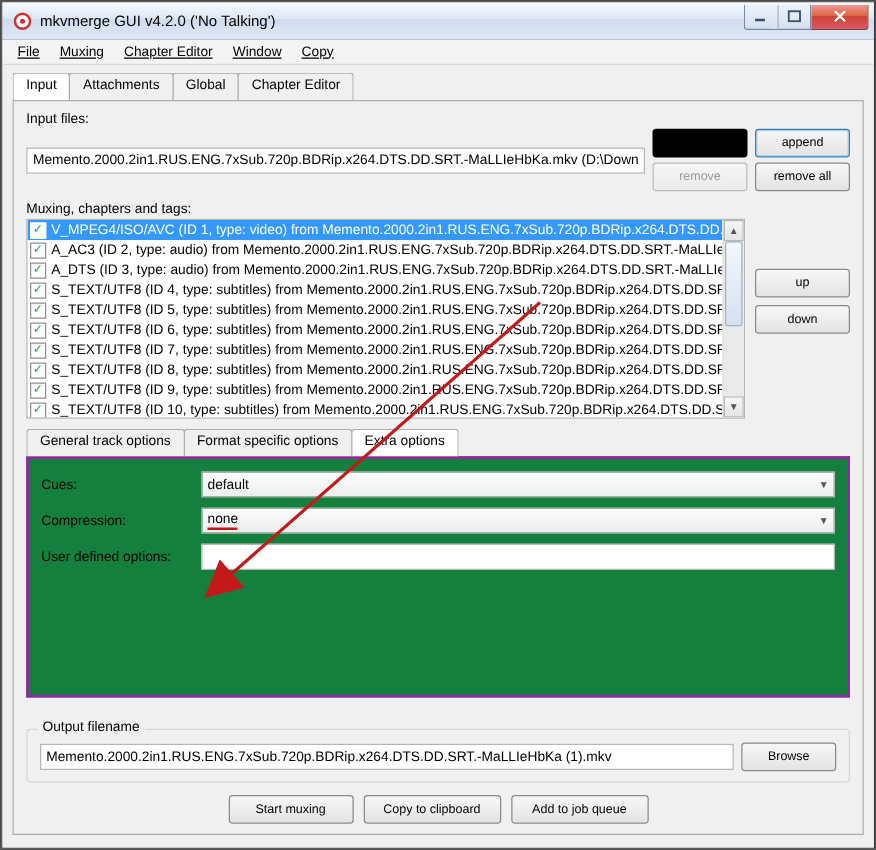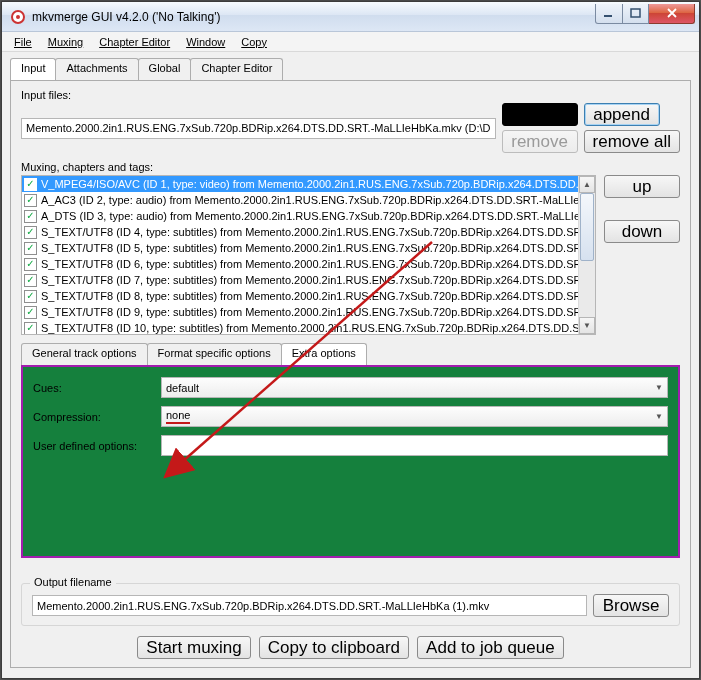--- a/index.html
+++ b/index.html
@@ -28,21 +28,21 @@
 .tabstrip { display:flex; height: 22px; }
 .tab { background:#f0f0f0; border:1px solid #adadad; border-bottom:none; padding:3px 10px 0; margin-right:-1px; border-top-left-radius:3px; border-top-right-radius:3px; color:#000; position:relative; }
 .tab.active { background:#fff; z-index:2; }
 .tabpanel { border:1px solid #adadad; background:#fff; flex:1; padding: 8px 10px; position: relative; }
 .tabpanel.outer { background:#f0f0f0; }
 
 .group-label { margin-bottom: 2px; }
 
 .row { display:flex; align-items:center; gap:6px; margin-bottom:8px; }
 .textbox { flex:1; height:21px; border:1px solid #b6b6b6; background:#fff; padding:2px 4px; font-size:11px; }
-.btn { height:23px; min-width:76px; padding:0 8px; background:linear-gradient(#f7f7f7,#e3e3e3); border:1px solid #8a8a8a; border-radius:3px; font-size:17px; }
+.btn { height:23px; min-width:76px; padding:0 8px; background:linear-gradient(#f7f7f7,#e3e3e3); border:1px solid #8a8a8a; border-radius:3px; font-size:10px; }
 .btn.hilite { border:1px solid #3c7fb1; box-shadow: inset 0 0 0 1px #a7d3f3; }
 .btn.black { background:#000; color:#000; border:1px solid #000; }
 .btn:disabled { color:#9a9a9a; background:linear-gradient(#f5f5f5,#ececec); border-color:#bcbcbc; }
 
 
 .listbox { border:1px solid #b6b6b6; background:#fff; height:160px; overflow:hidden; position:relative; margin-bottom:8px; display:flex; }
 .listbox .items { flex:1; overflow:hidden; }
 .lrow { display:flex; align-items:center; height:16px; padding:0 2px; white-space:nowrap; overflow:hidden; }
 .lrow.sel { background:#3399ff; color:#fff; }
 .chk { width:13px; height:13px; border:1px solid #8f8f8f; background:#fff; margin-right:4px; display:inline-flex; align-items:center; justify-content:center; flex-shrink:0; }
@@ -53,21 +53,21 @@
 .sb-track { flex:1; background:#eaeaea; position:relative; }
 .sb-thumb { position:absolute; left:1px; right:1px; top:0; height:55%; background:linear-gradient(#f4f7fb,#d6e1ef); border:1px solid #9fb2c9; border-radius:2px; }
 
 .subtabpanel { border:2px solid #a21caf; background:#15803d; padding:10px; height:193px; display:flex; flex-direction:column; gap:8px; }
 .formrow { display:flex; align-items:center; }
 .formrow label { width:128px; }
 .select { flex:1; height:21px; border:1px solid #b6b6b6; background:linear-gradient(#fdfdfd,#ededed); padding:2px 4px; display:flex; align-items:center; justify-content:space-between;text-align:right; }
 .select .arrow { font-size:8px; color:#555; }
 .underline { display:inline-block; border-bottom:2px solid #c41919; padding-bottom:1px; }
 
-.side-btns { display:flex; flex-direction:column; gap:22px; width:76px; }
+.side-btns { display:flex; flex-direction:column; gap:6px; width:76px;margin-top:40px; }
 .tracks-area { display:flex; gap:8px; }
 .tracks-area .listbox { flex:1; }
 
 .output-group { border:1px solid #d6d6d6; border-radius:3px; padding:10px 10px 8px; margin-top:10px; position:relative; background:#f0f0f0; }
 .output-group .legend { position:absolute; top:-8px; left:8px; background:#f0f0f0; padding:0 4px; }
 
 .bottom-btns { display:flex; justify-content:center; gap:8px; margin-top:10px; }
 
 
 .arrow-svg { position:absolute; pointer-events:none; z-index:50; }

